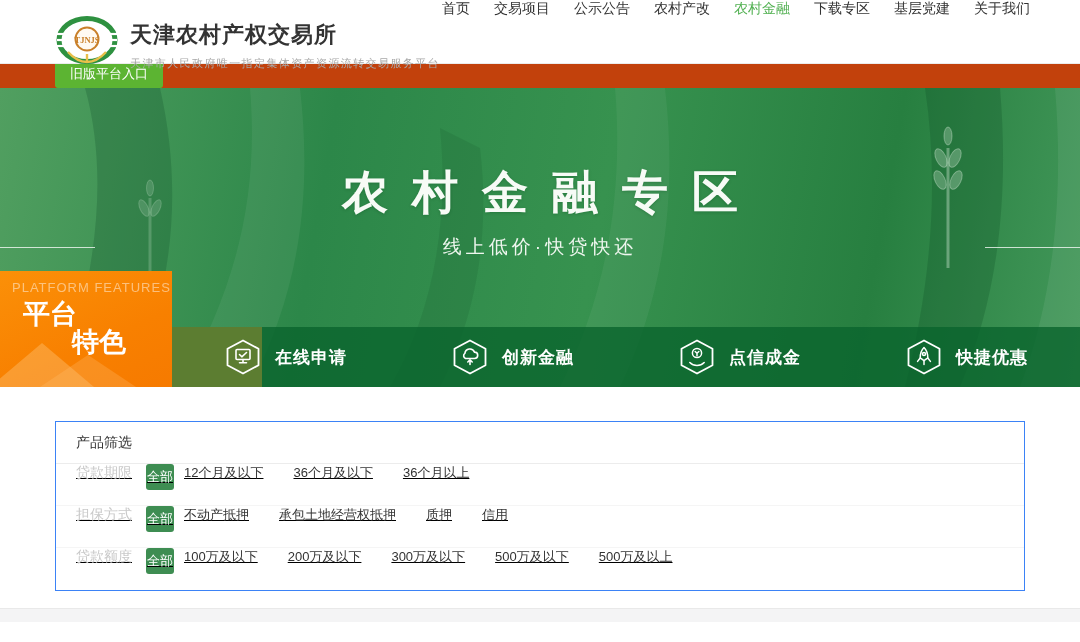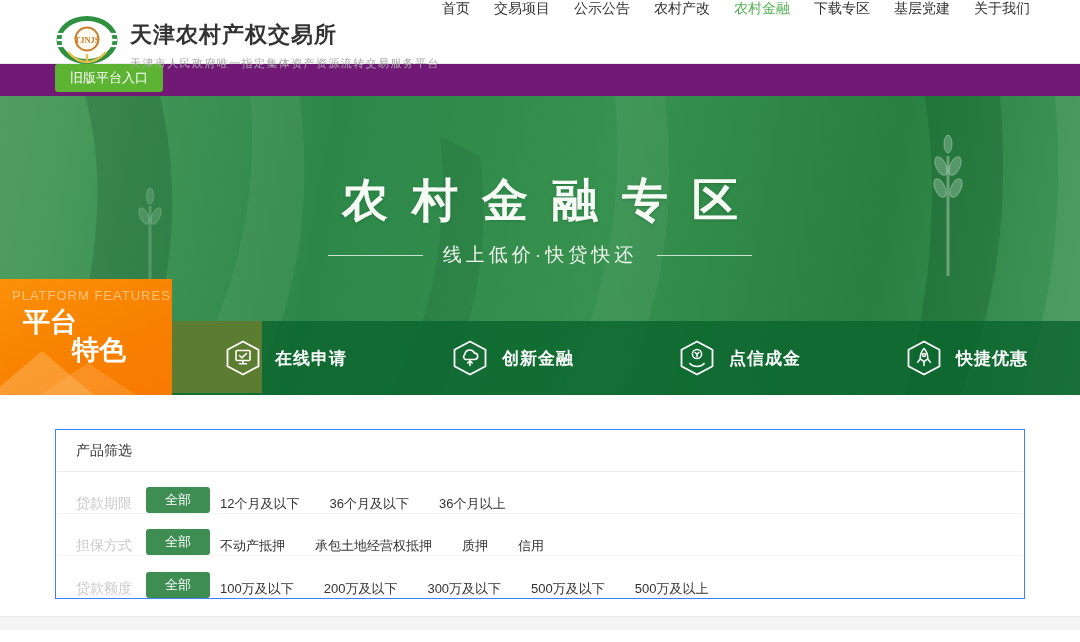--- a/index.html
+++ b/index.html
@@ -9,61 +9,61 @@
   
   .header { position:relative; height:64px; background:#fff; border-bottom:1px solid #ececec; }
   .logo-area { position:absolute; left:55px; top:14px; display:flex; gap:11px; align-items:flex-start; }
   .logo-title { font-size:22px; font-weight:bold; color:#333; letter-spacing:1px; margin-top:6px; }
   .logo-sub { font-size:11px; color:#a8a8a8; margin-top:6px; letter-spacing:1.4px; }
   .main-nav { position:absolute; right:42px; top:0; height:88px; display:flex; align-items:flex-start;gap:8px; }
   .nav-item { padding:0 8px; font-size:14px; color:#333; text-decoration:none; cursor:pointer; white-space:nowrap; }
   .nav-item.active { color:#52b152; }
 
   
-  .topbar { height:32px; background:#701a75; display:flex; align-items:flex-start; }
+  .topbar { height:24px; background:#c2410c; display:flex; align-items:flex-end; }
   .old-btn { margin-left:55px; background:#5cb432; color:#fff; font-size:13px;
     padding:5px 15px; border:none; border-radius:3px; cursor:pointer; }
 
   
   .hero { position:relative; height:299px; overflow:hidden;
     background:linear-gradient(100deg,#519f60 0%,#2c8749 30%,#37924f 55%,#277f40 80%,#43985a 100%); }
   .hero-art { position:absolute; inset:0; }
   .hero-title { position:absolute; top:74px; width:100%; text-align:center; font-size:46px;
     font-weight:bold; color:#f7fbf6; letter-spacing:24px; text-indent:24px;
     text-shadow:0 1px 3px rgba(0,60,20,.25); }
-  .hero-sub { position:absolute; top:146px; width:100%; display:flex; justify-content:center;
+  .hero-sub { position:absolute; top:146px; width:100%; display:flex; justify-content:space-between;
     align-items:center; gap:20px; color:#eef6ee; font-size:19px; letter-spacing:4px; }
   .hero-sub .line { width:95px; height:1px; background:rgba(255,255,255,.75); }
 
   
-  .feature-strip { position:absolute; left:172px; right:0; bottom:0; height:74px;
+  .feature-strip { position:absolute; left:172px; right:0; bottom:0; height:60px;
     background:rgba(10,100,45,.80); display:flex; }
   .olive-tile { position:absolute; left:0; top:0; width:90px; height:72px; background:#5c7d31; }
   .feature-item { flex:1; display:flex; align-items:center; justify-content:center; gap:13px;
     color:#fff; font-size:17px; font-weight:bold; position:relative; z-index:1; cursor:pointer;
     text-decoration:none; letter-spacing:1px; }
   .feature-item svg { display:block; }
 
   
   .orange-block { position:absolute; left:0; bottom:0; width:172px; height:116px;
     background:linear-gradient(155deg,#fb9008 0%,#f88000 60%,#f67a00 100%); overflow:hidden; }
   .pf-eyebrow { margin:9px 0 0 12px; font-size:13px; color:rgba(255,255,255,.48);
     letter-spacing:1px; white-space:nowrap; }
   .pf-line1 { margin:5px 0 0 23px; font-size:27px; font-weight:bold; color:#fff; line-height:1.05; position:relative; z-index:1; }
   .pf-line2 { margin:0 0 0 72px; font-size:27px; font-weight:bold; color:#fff; line-height:1.05; position:relative; z-index:1; }
   .orange-tris { position:absolute; left:0; bottom:0; }
 
   
   .content { background:#fff; }
   .filter-card { margin:34px 55px 0; border:1px solid #3b82f6; background:#fff; }
   .card-title { padding:12px 20px 11px; font-size:14px; color:#333; border-bottom:1px solid #ececec; }
-  .filter-row { display:flex; align-items:flex-end; padding:0 20px; height:42px; border-bottom:1px solid #f5f5f5; }
+  .filter-row { display:flex; align-items:flex-start; padding:0 20px; height:42px; border-bottom:1px solid #f5f5f5;text-decoration:underline; }
   .filter-row:last-child { border-bottom:none; }
   .row-label { width:64px; color:#c9c9c9; font-size:14px; flex-shrink:0; }
-  .all-btn { margin-left:6px; background:#3e8d52; color:#fff; font-size:13px; padding:4px 19px;
+  .all-btn { margin-left:6px; background:#3e8d52; color:#fff; font-size:13px; padding:4px 1px;
     border-radius:3px; border:none; cursor:pointer; }
   .opts { display:flex; gap:30px; margin-left:10px; align-items:center; }
   .opt { font-size:13px; color:#333; text-decoration:none; cursor:pointer; white-space:nowrap; }
 
   .bottom-gap { height:17px; background:#fff; }
   .footer-bar { height:14px; background:#f4f4f5; border-top:1px solid #e9e9e9; }
 </style>
 </head>
 <body>
 

